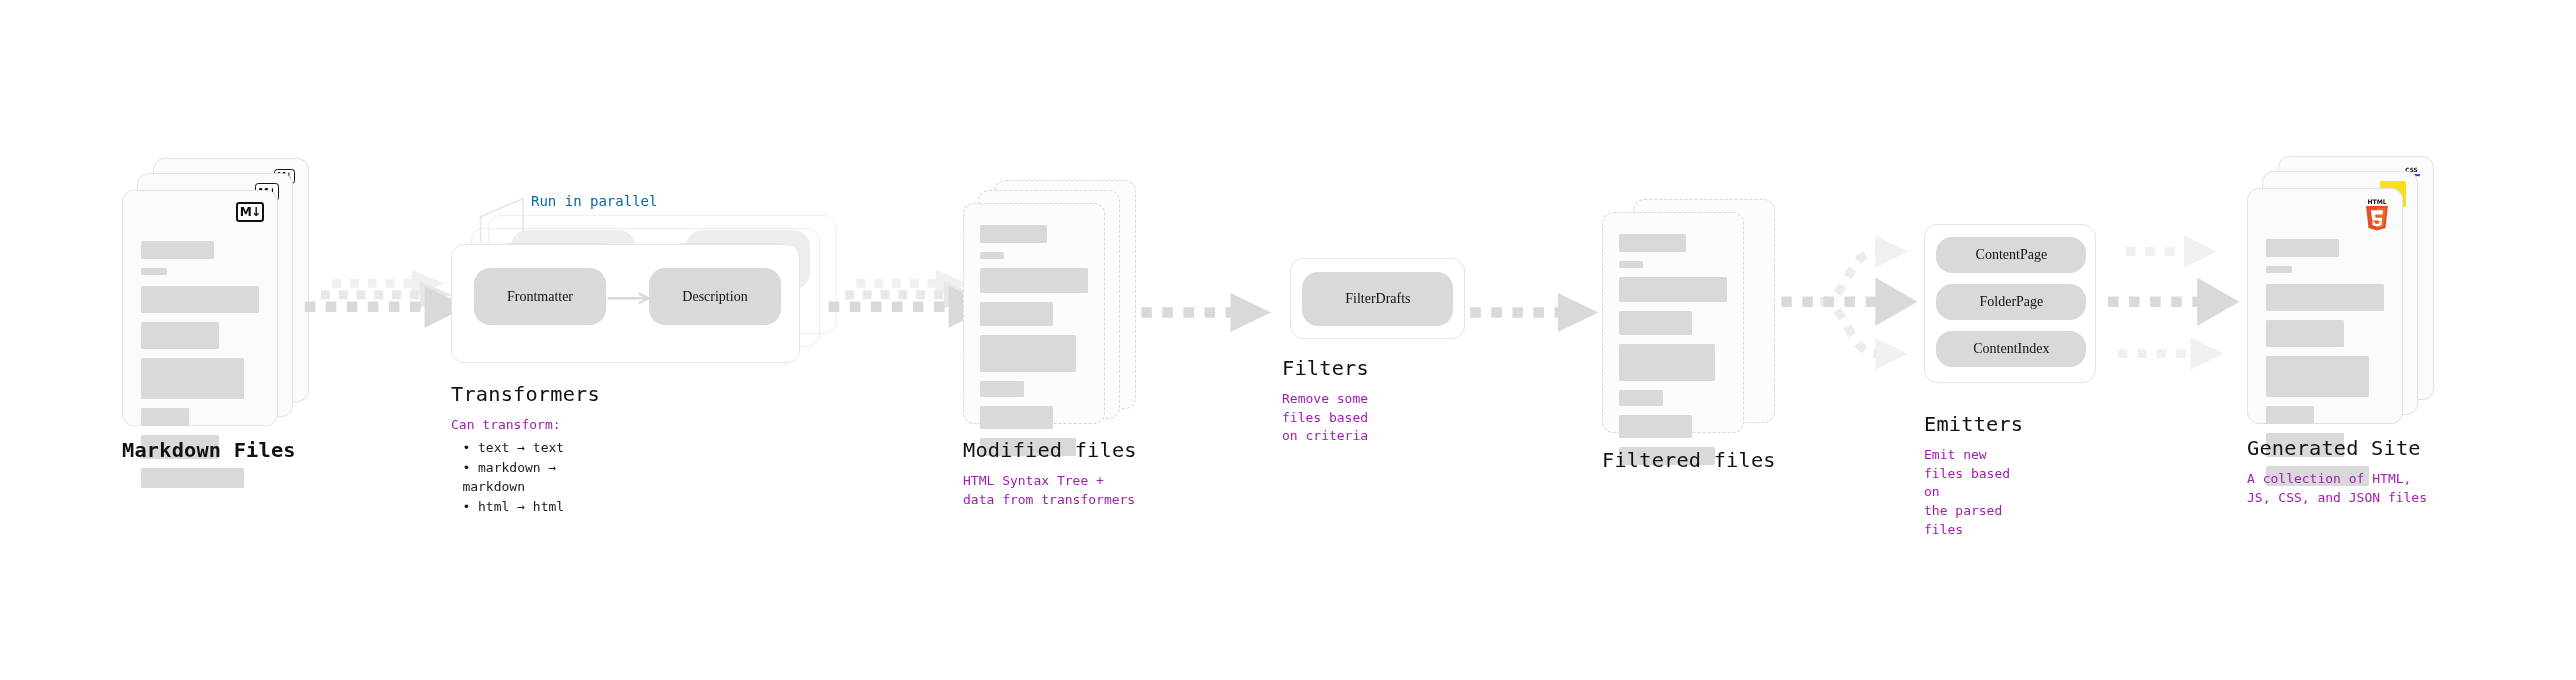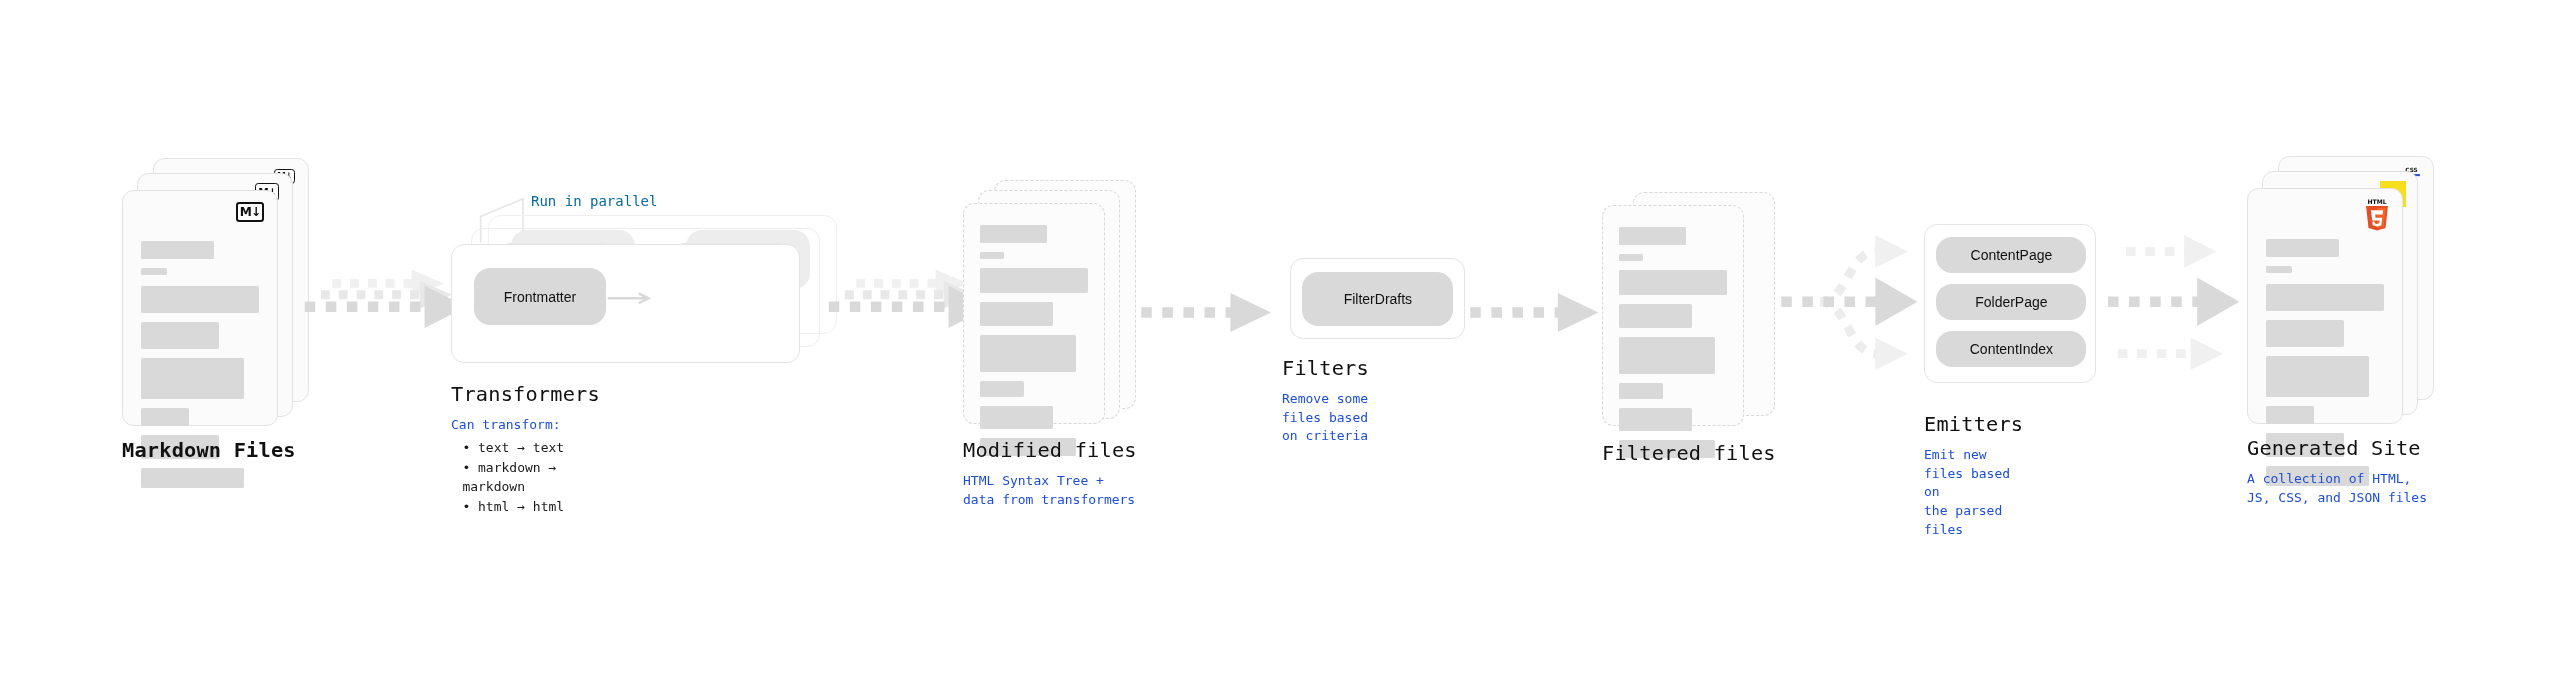--- a/index.html
+++ b/index.html
@@ -74,21 +74,21 @@
   
   .caption-title {
     font-size: 20.3px;
     color: #111;
     letter-spacing: 0.2px;
     white-space: nowrap;
     font-family: "DejaVu Sans Mono", "Liberation Mono", monospace;
   }
   .caption-sub {
     font-size: 13px;
-    color: #1d4ed8;
+    color: #a21caf;
     line-height: 1.45;
     margin-top: 9.8px;
     white-space: pre-line;
     font-family: "DejaVu Sans Mono", "Liberation Mono", monospace;
   }
   .caption-list {
     font-size: 13px;
     color: #1a1a1a;
     line-height: 1.52;
     margin-top: 3.3px;
@@ -109,21 +109,21 @@
   .pill {
     position: absolute;
     background: #d9d9d9;
     border-radius: 16px;
     display: flex;
     align-items: center;
     justify-content: center;
     color: #111;
     font-size: 14px;
     white-space: nowrap;
-    font-family: Liberation Sans, sans-serif;
+    font-family: Liberation Serif, serif;
   }
   .pill.ghost { background: #ededed; }
   .pill.ghost2 { background: #e6e6e6; }
 
   .annot {
     position: absolute;
     font-size: 14px;
     color: #0369a1;
     white-space: nowrap;
     font-family: "DejaVu Sans Mono", "Liberation Mono", monospace;
@@ -209,20 +209,21 @@
           <path d="M 58 2 L 70 8 L 58 14"></path>
       </g>
       <g fill="none" stroke="#e6e6e6" stroke-width="3">
         <path d="M 2 26 H 68"></path>
           <path d="M 60 20 L 72 26 L 60 32"></path>
       </g>
     </svg>
 
     <div class="plugin-box" style="left:0px; top:49px; width:349px; height:119px;">
       <div class="pill" style="left:22px; top:23px; width:132px; height:57px;">Frontmatter</div>
+      <div class="pill" style="left:197px; top:23px; width:132px; height:57px;">Description</div>
       <svg class="conn" style="left:154px; top:46px;" width="49" height="16.3" viewBox="0 0 60 20">
         <g fill="none" stroke="#d9d9d9" stroke-width="3">
           <path d="M 2 9 H 48"></path>
             <path d="M 40 3 L 52 9 L 40 15"></path>
         </g>
       </svg>
     </div>
 
     <div style="position:absolute; left:0px; top:187px;">
       <div class="caption-title">Transformers</div>
@@ -302,21 +303,21 @@
 
   <div class="conn" style="left:1467px; top:288px;">
     <svg width="146" height="49" viewBox="0 0 180 60">
       <g stroke="#d9d9d9" stroke-width="13" stroke-dasharray="13 13" fill="none">
         <path d="M 4 30 H 118"></path>
       </g>
       <path d="M 112 6 L 162 30 L 112 54 Z" fill="#d9d9d9"></path>
     </svg>
   </div>
 
-  <div class="node" style="left:1602px; top:192px;">
+  <div class="node" style="left:1602px; top:199px;">
 
     <div class="doc-stack" style="width:175px; height:236px;">
       <div class="doc-card dashed" style="left:31px; top:0px; width:142px; height:224px;"></div>
       <div class="doc-card dashed" style="left:0px; top:13px; width:142px; height:221px;">
         <div class="doc-body" style="top:21px; left:16.3px; right:16.3px;">
           <div class="skel" style="width:62%; height:18px;"></div>
           <div class="skel" style="width:22%; height:6.5px; margin-bottom:9.8px;"></div>
           <div class="skel" style="width:100%; height:24.4px;"></div>
           <div class="skel" style="width:68%; height:24.4px;"></div>
           <div class="skel" style="width:89%; height:37px;"></div>

